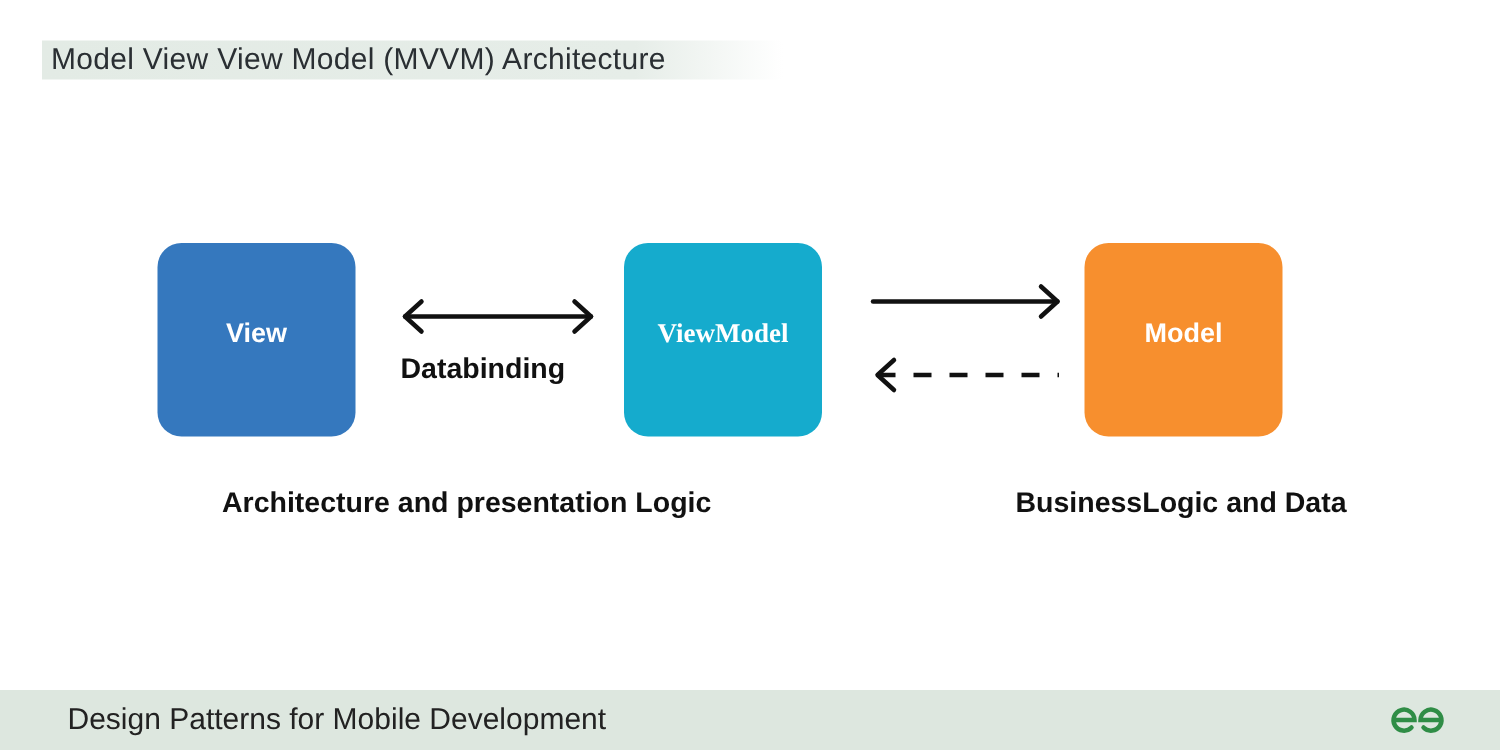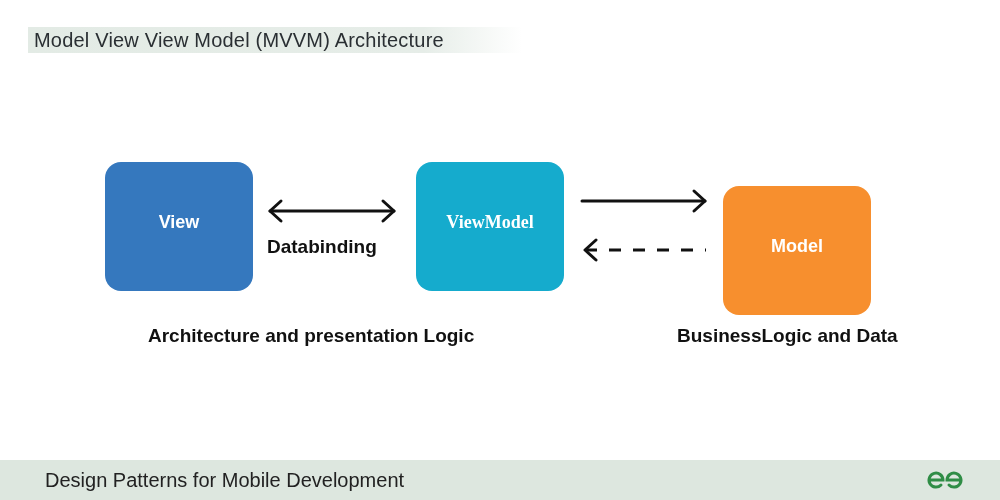--- a/index.html
+++ b/index.html
@@ -10,28 +10,28 @@
     }
     .title-bar {
       position: absolute; left: 28px; top: 27px; width: 494px; height: 26px;
       background: linear-gradient(to right, #e3ebe5 0%, #e6ede8 80%, #ffffff 100%);
     }
     .title {
       position: absolute; left: 34px; top: 27px; height: 41px; line-height: 26px;
       font-size: 20px; color: #2a2f33; font-weight: normal; letter-spacing: 0.2px;
     }
     .box {
-      position: absolute; top: 162px; width: 148px; height: 129px;
+      position: absolute; top: 162px; width: 132px; height: 129px;
       border-radius: 16px; color: #ffffff; font-weight: bold; font-size: 18px;
       display: flex; align-items: center; justify-content: center;
       box-sizing: border-box; padding-bottom: 8px;
     }
     .box-view { left: 105px; }
     .box-viewmodel { left: 416px; }
-    .box-model { left: 723px; margin-top: 24px; }
+    .box-model { left: 723px; }
     .label {
       position: absolute; font-weight: bold; color: #111111; font-size: 19px;
       white-space: nowrap;
     }
     .databinding { left: 267px; top: 236px; }
     .pres { left: 148px; top: 325px; }
     .biz { left: 677px; top: 325px; }
     svg.arrows { position: absolute; left: 0; top: 0; width: 1000px; height: 500px; }
     .footer {
       position: absolute; left: 0; top: 460px; width: 1000px; height: 40px;

